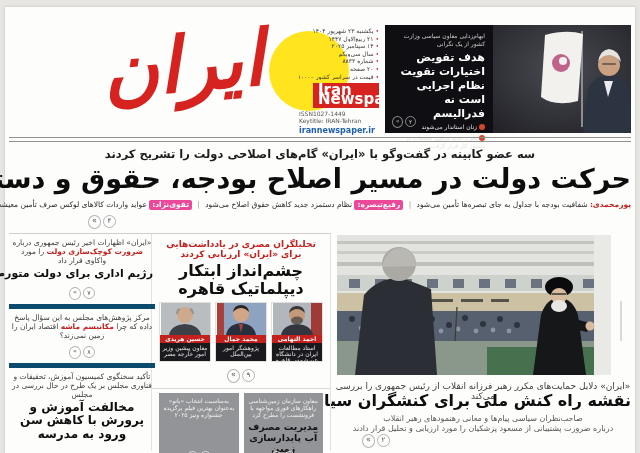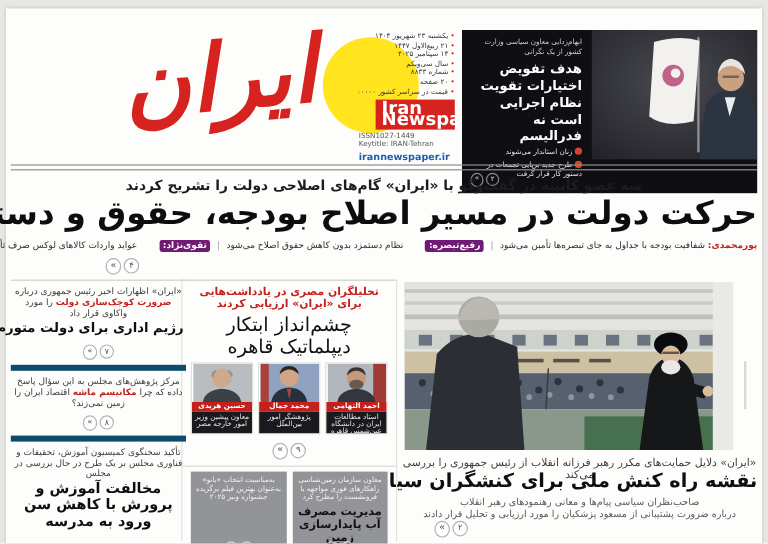--- a/index.html
+++ b/index.html
@@ -11,39 +11,39 @@
   .logo-circle{position:absolute;right:2px;top:16px;width:80px;height:80px;border-radius:50%;background:#ffe41e;}
   .logo-text{position:absolute;right:48px;top:-6px;width:240px;text-align:center;font-size:76px;line-height:112px;color:#d6231f;font-weight:bold;font-style:italic;transform:rotate(-5deg);}
 
   .masthead{position:absolute;right:256px;top:20px;width:80px;direction:rtl;text-align:right;}
   .mi{font-size:6px;color:#3a3a3a;line-height:7.6px;white-space:nowrap;overflow:hidden;}
   .mi::before{content:"• ";color:#d6231f;}
   .brand{background:#d6231f;color:#fff;padding:3px 5px 4px;margin:3px 0 2px;direction:ltr;text-align:left;font-weight:bold;font-size:15px;line-height:9px;width:56px;}
   .issn{font-size:6px;color:#555;direction:ltr;text-align:left;line-height:7.2px;}
   .site{font-size:8px;font-weight:bold;color:#1f5fae;direction:ltr;text-align:left;margin-top:1px;}
 
-  .blackbox{position:absolute;right:4px;top:18px;width:246px;height:136px;background:#0f0f13;display:flex;}
+  .blackbox{position:absolute;right:4px;top:18px;width:246px;height:108px;background:#0f0f13;display:flex;}
   .bb-text{flex:1;padding:7px 8px 4px;direction:rtl;text-align:right;position:relative;}
   .bb-kicker{font-size:6px;color:#cfcfcf;line-height:8px;}
   .bb-headline{font-size:11px;font-weight:bold;color:#fff;line-height:14px;margin-top:3px;}
   .bb-bullet{font-size:6px;color:#e4e4e4;line-height:8.6px;margin-top:2px;}
   .bb-dot{display:inline-block;width:6px;height:6px;border-radius:50%;background:#d6452b;color:#fff;font-size:5px;line-height:6px;text-align:center;margin-left:2px;vertical-align:middle;}
   .bb-pg{position:absolute;left:6px;bottom:3px;direction:ltr;}
   .bb-photo{width:138px;position:relative;}
   .bb-photo svg{position:absolute;inset:0;}
 
   .rules{position:absolute;top:130px;left:4px;right:4px;height:3px;border-top:1px solid #8f8f8c;border-bottom:1px solid #8f8f8c;}
 
   
   .lead{position:absolute;top:135px;left:4px;right:4px;height:89px;text-align:center;direction:rtl;}
   .lead-kicker{font-size:11.5px;font-weight:bold;color:#1d1d1d;margin-top:5px;}
   .lead-headline{font-size:27px;font-weight:bold;color:#0d0d0d;margin-top:2px;white-space:nowrap;letter-spacing:-.5px;}
   .lead-deck{font-size:7.5px;color:#2b2b2b;margin-top:6px;white-space:nowrap;}
   .rname{color:#c4201d;font-weight:bold;}
-  .chip{background:#701a75;color:#fff;font-weight:bold;padding:0 3px 1px;border-radius:2px;margin-left:16px;}
+  .chip{background:#ec4899;color:#fff;font-weight:bold;padding:0 3px 1px;border-radius:2px;}
   .dsep{color:#9a9a9a;margin:0 3px;}
   .lead-pg{position:absolute;left:78px;bottom:1px;direction:ltr;}
 
   
   .pg{display:inline-flex;align-items:center;justify-content:center;width:11px;height:11px;border:1px solid #b3b3b0;border-radius:50%;font-size:7px;line-height:1;color:#555;background:#fff;margin:0 1px;vertical-align:middle;}
   .pg.arr{font-size:8px;padding-bottom:1px;}
   .pg.inv{border-color:#d8d8d8;color:#f0f0f0;background:transparent;}
   .pg.bbx{border-color:#8a8a8a;color:#ddd;background:transparent;width:9px;height:9px;font-size:6px;}
 
   
@@ -54,21 +54,21 @@
   .hall{position:absolute;top:2px;right:20px;left:2px;height:140px;overflow:hidden;background:#dfe0dc;}
   .credit{position:absolute;right:9px;top:68px;width:2px;height:40px;background:#d9d9d6;}
   .ph-kicker{position:absolute;top:148px;right:0;left:0;font-size:9px;color:#3d3d3d;}
   .ph-headline{position:absolute;top:158px;right:0;left:0;font-size:16px;font-weight:bold;color:#0e0e0e;white-space:nowrap;letter-spacing:-.3px;}
   .ph-deck{position:absolute;top:181px;right:10px;left:10px;font-size:8px;color:#555;line-height:10px;}
   .ph-pg{position:absolute;left:26px;bottom:2px;direction:ltr;}
 
   
   .col-mid{position:absolute;right:300px;top:0;width:180px;height:100%;box-sizing:border-box;border-left:1px solid #e2e2df;border-right:1px solid #e2e2df;border-top:1px solid #cfcfcc;padding:5px 7px 0;direction:rtl;text-align:center;}
   .cairo-kicker{font-size:9px;font-weight:bold;color:#c4201d;line-height:10px;}
-  .cairo-headline{font-size:16px;font-weight:normal;color:#101010;line-height:17.5px;margin-top:3px;}
+  .cairo-headline{font-size:16px;font-weight:bold;color:#101010;line-height:17.5px;margin-top:3px;}
   .cards{display:flex;gap:4px;justify-content:center;margin-top:5px;}
   .card{width:51px;border:1px solid #e0e0dd;background:#fff;}
   .card-photo{height:32px;position:relative;overflow:hidden;}
   .card-photo svg{position:absolute;inset:0;}
   .card-name{background:#c4201d;color:#fff;font-size:6px;font-weight:bold;line-height:8px;padding:0 1px;white-space:nowrap;overflow:hidden;}
   .card-role{background:#1a1a1e;color:#e6e6e6;font-size:6px;line-height:6.2px;padding:2px 1px;height:18px;box-sizing:border-box;overflow:hidden;}
   .cairo-pg{margin-top:3px;direction:ltr;}
   .mid-hr{border:0;border-top:1px solid #d9d9d6;margin:4px -7px 4px;}
   .boxes{display:flex;gap:5px;justify-content:center;}
   .gbox{width:81px;height:74px;background:#939498;box-sizing:border-box;padding:4px 4px 3px;position:relative;}
@@ -151,21 +151,21 @@
   <div class="rules"></div>
 
   <div class="lead">
     <div class="lead-kicker">سه عضو کابینه در گفت‌وگو با «ایران» گام‌های اصلاحی دولت را تشریح کردند</div>
     <div class="lead-headline">حرکت دولت در مسیر اصلاح بودجه، حقوق و دستمزد</div>
     <div class="lead-deck">
       <span class="rname">پورمحمدی:</span>
       <span>شفافیت بودجه با جداول به جای تبصره‌ها تأمین می‌شود</span>
       <span class="dsep">|</span>
       <span class="chip">رفیع‌تبصره:</span>
-      <span>نظام دستمزد بدون کاهش حقوق اصلاح می‌شود</span>
+      <span>نظام دستمزد جدید کاهش حقوق اصلاح می‌شود</span>
       <span class="dsep">|</span>
       <span class="chip">تقوی‌نژاد:</span>
       <span>عواید واردات کالاهای لوکس صرف تأمین معیشت مردم می‌شود</span>
     </div>
     <div class="lead-pg">
       <span class="pg arr">«</span><span class="pg">۴</span>
     </div>
   </div>
 
   <div class="bodygrid">

